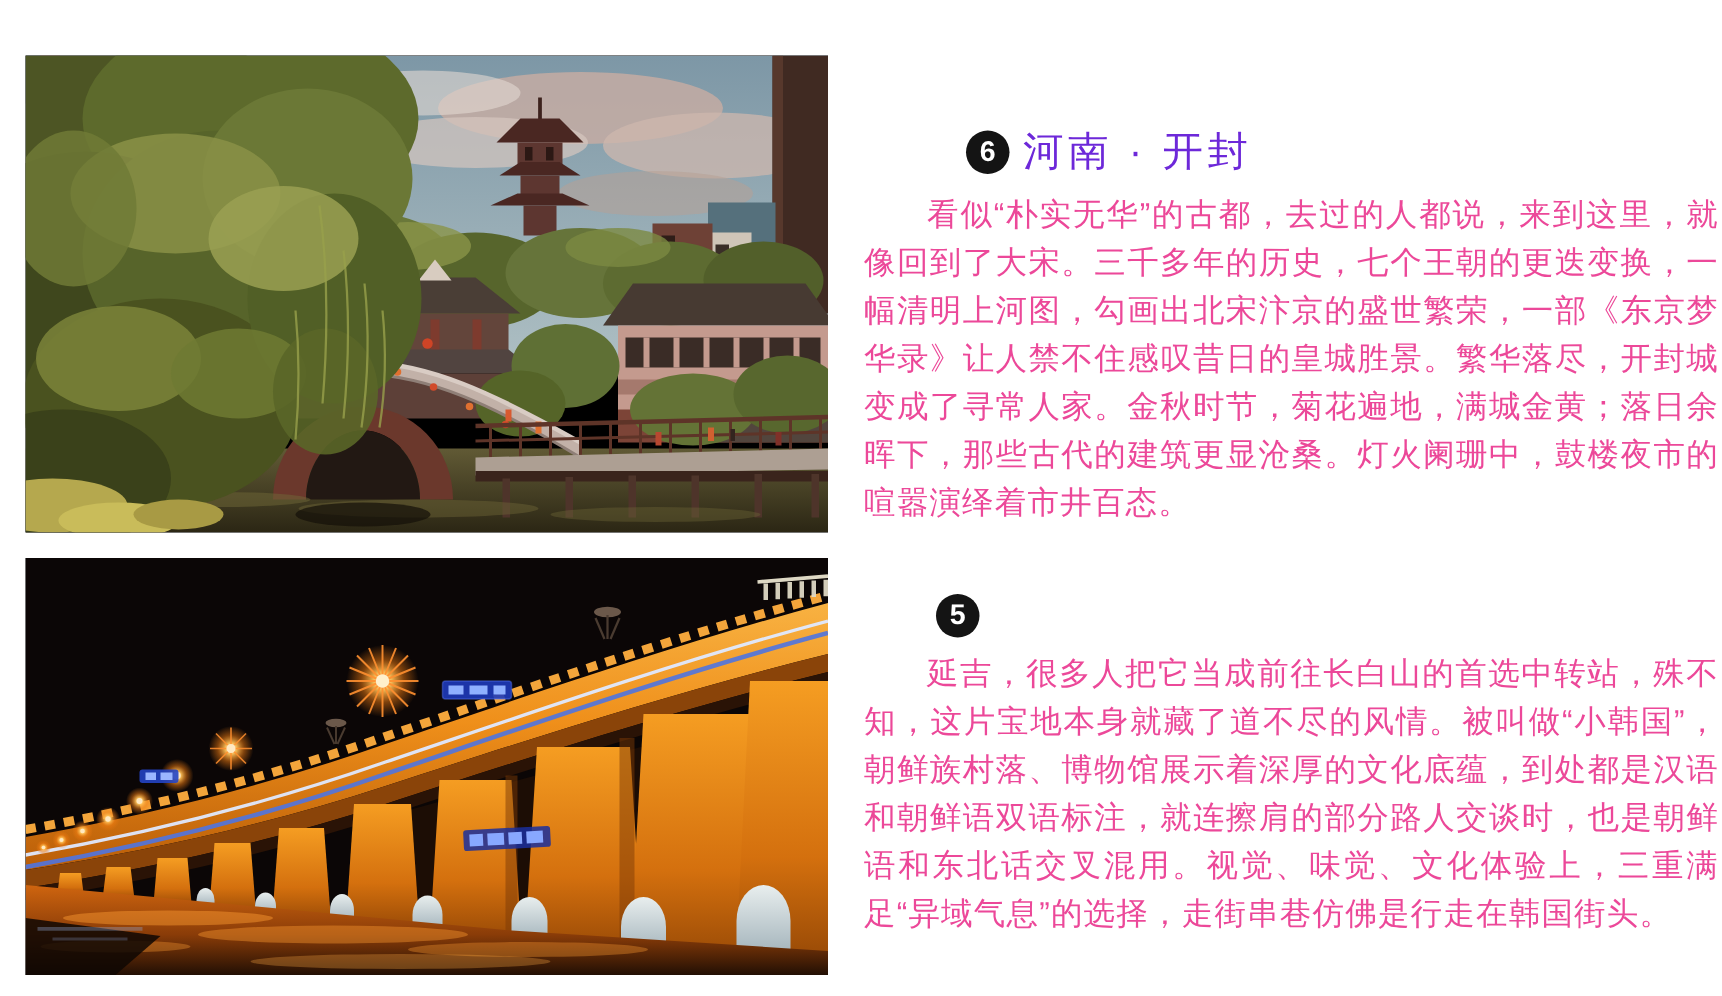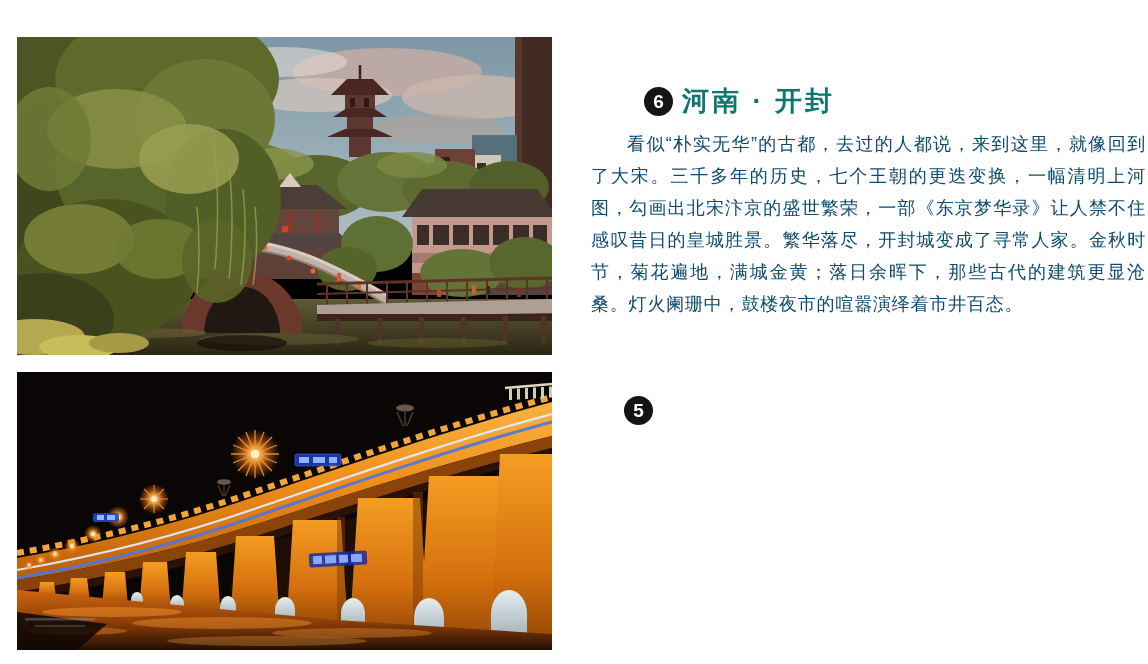--- a/index.html
+++ b/index.html
@@ -15,24 +15,24 @@
   #text-kaifeng{top:83px;}
   #text-yanji{top:396px;}
   .sec-title-row{display:flex;align-items:center;gap:9px;}
   #text-kaifeng .sec-title-row{margin-left:68px;}
   #text-yanji .sec-title-row{margin-left:48px;gap:14px;}
   .badge{
     width:29px;height:29px;border-radius:50%;background:#141414;color:#fff;
     font-size:19px;font-weight:bold;display:flex;align-items:center;justify-content:center;
     flex:0 0 29px;line-height:1;
   }
-  .sec-title{font-size:27px;font-weight:bold;color:#0f766e;letter-spacing:3px;white-space:nowrap;}
+  .sec-title{font-size:27px;font-weight:normal;color:#6d28d9;letter-spacing:3px;white-space:nowrap;}
   .sec-body{
-    margin-top:9px;font-size:18px;line-height:32px;color:#0c4a6e;
-    text-align:justify;text-indent:2em;letter-spacing:0.8px;margin-left:15px;
+    margin-top:9px;font-size:21px;line-height:32px;color:#ec4899;
+    text-align:justify;text-indent:2em;letter-spacing:0.8px;
   }
 </style>
 </head>
 <body>
 
 <div class="page">
 
   <div class="photo" id="photo-kaifeng">
     <svg viewBox="0 0 535 318" preserveAspectRatio="none">
       <defs>
@@ -381,15 +381,16 @@
     </div>
     <div class="sec-body">看似“朴实无华”的古都，去过的人都说，来到这里，就像回到了大宋。三千多年的历史，七个王朝的更迭变换，一幅清明上河图，勾画出北宋汴京的盛世繁荣，一部《东京梦华录》让人禁不住感叹昔日的皇城胜景。繁华落尽，开封城变成了寻常人家。金秋时节，菊花遍地，满城金黄；落日余晖下，那些古代的建筑更显沧桑。灯火阑珊中，鼓楼夜市的喧嚣演绎着市井百态。</div>
   </div>
 
   <div class="text-block" id="text-yanji">
     <div class="sec-title-row">
       <div class="badge">
         <span>5</span>
       </div>
     </div>
+    <div class="sec-body">延吉，很多人把它当成前往长白山的首选中转站，殊不知，这片宝地本身就藏了道不尽的风情。被叫做“小韩国”，朝鲜族村落、博物馆展示着深厚的文化底蕴，到处都是汉语和朝鲜语双语标注，就连擦肩的部分路人交谈时，也是朝鲜语和东北话交叉混用。视觉、味觉、文化体验上，三重满足“异域气息”的选择，走街串巷仿佛是行走在韩国街头。</div>
   </div>
 
 </div>
 
 </body></html>

